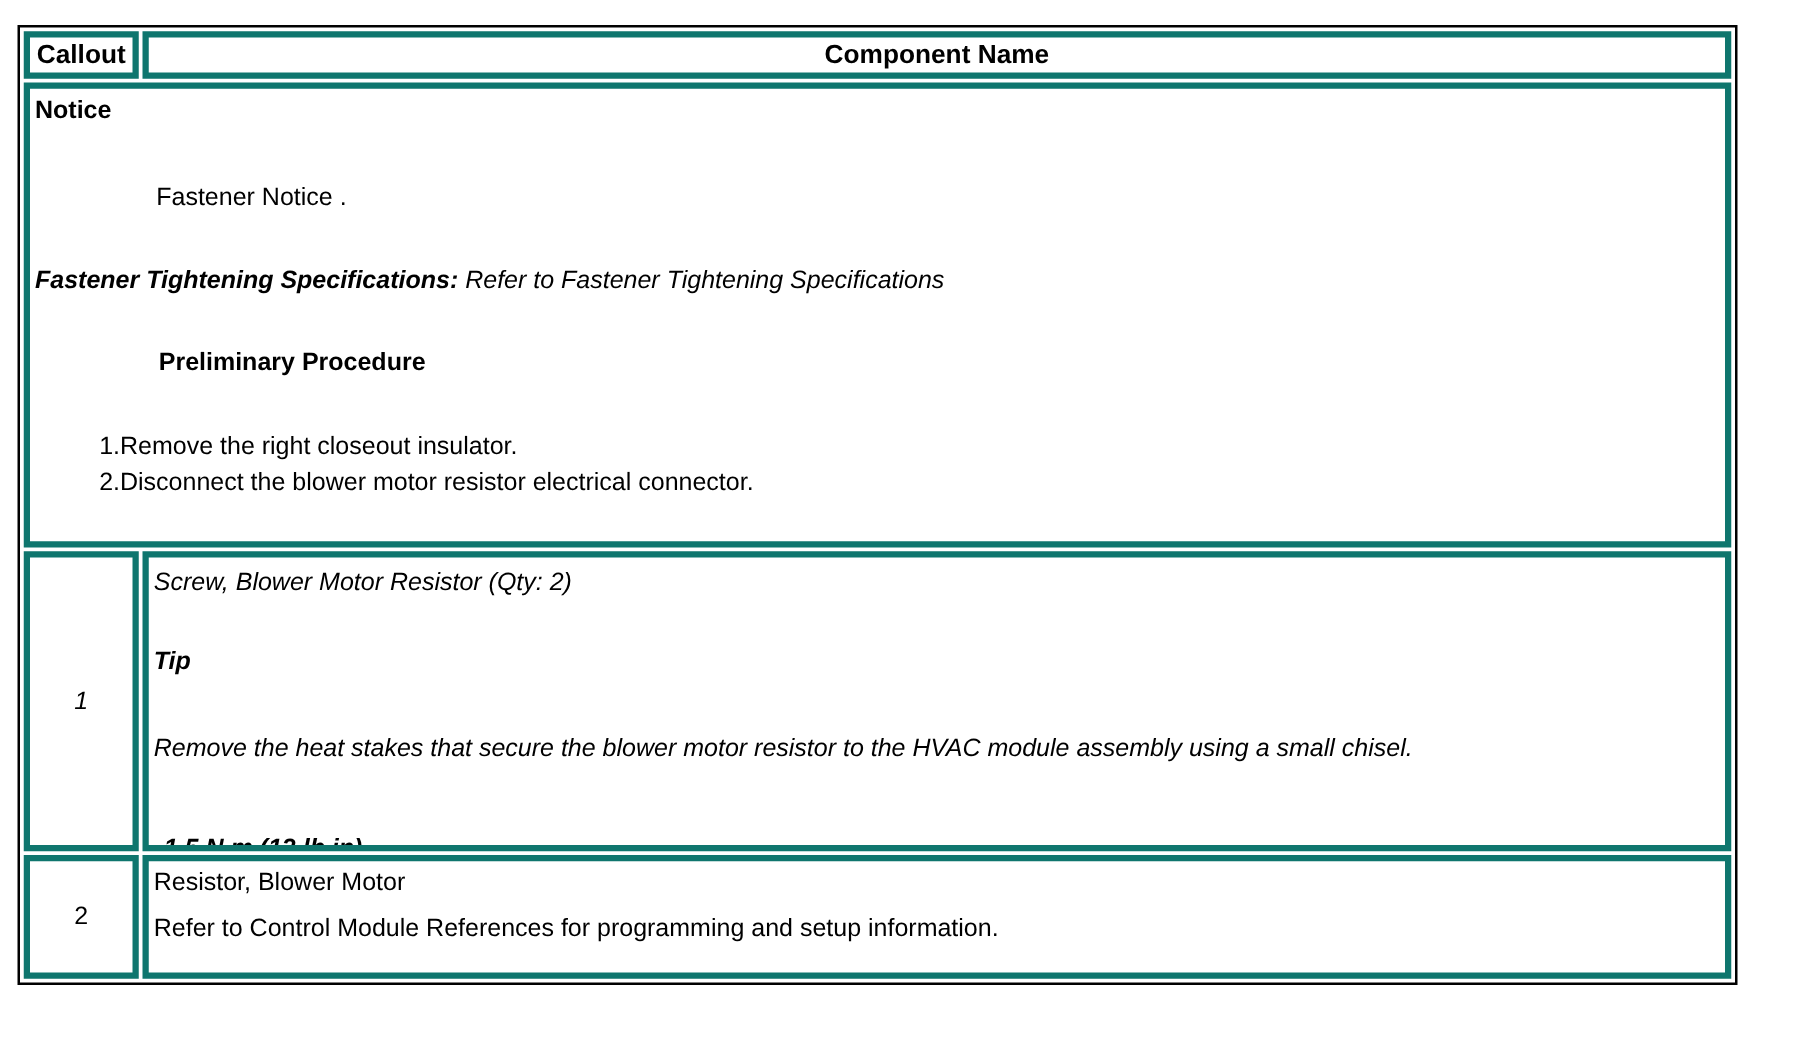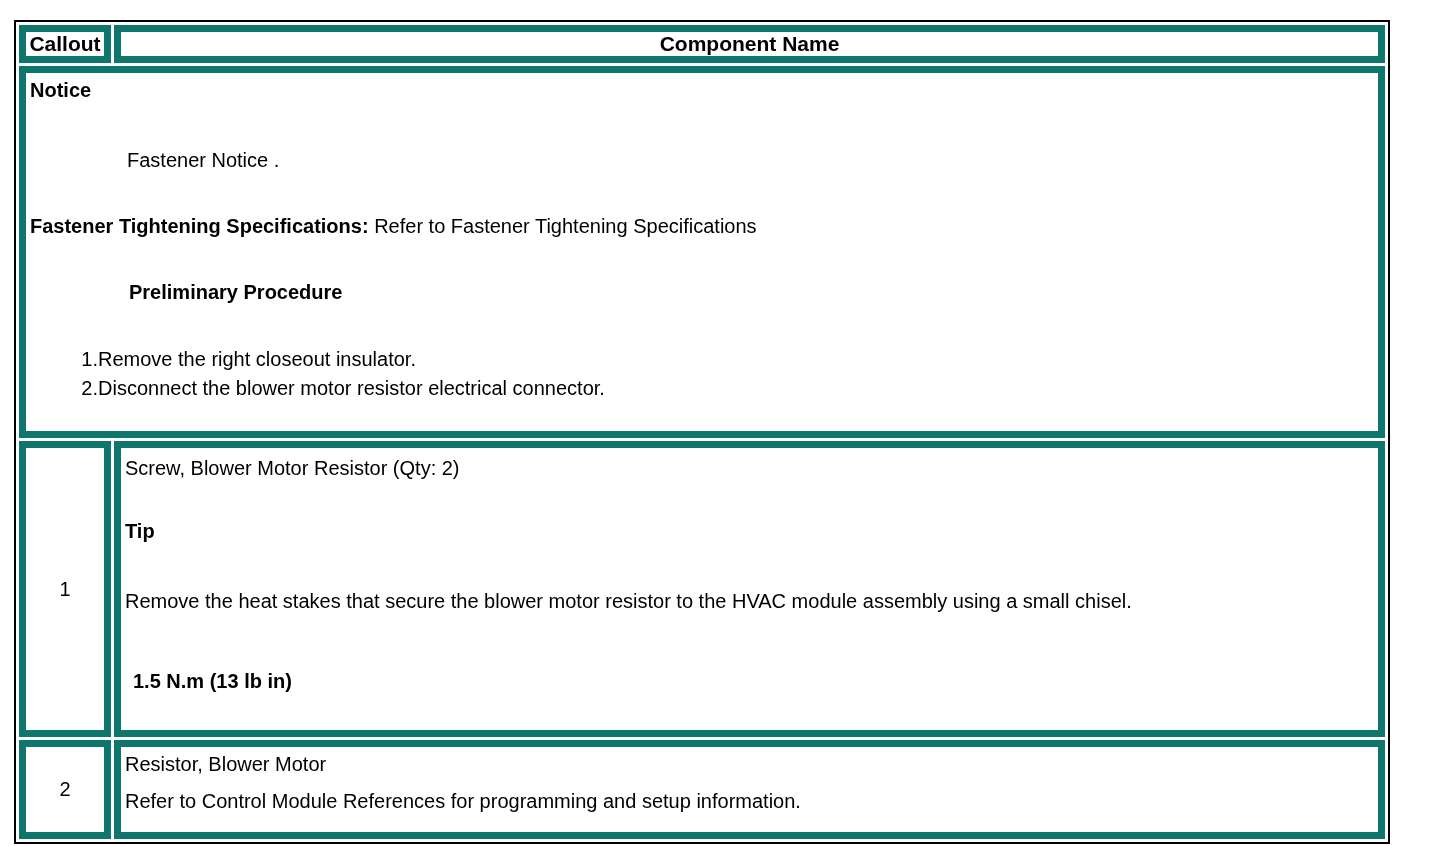--- a/index.html
+++ b/index.html
@@ -13,42 +13,42 @@
   table.spec-table {
     position: absolute;
     left: 14px; top: 20px;
     width: 1376px;
     border-collapse: separate;
     border-spacing: 3px;
     border: 2px solid #000;
     table-layout: fixed;
   }
   td, th {
-    border: 7px solid #0f766e;
+    border: 5px solid #0f766e;
     background: #fff;
     font-weight: normal;
     overflow: hidden;
   }
   th.hdr { font-weight: bold; font-size: 21px; text-align: center; vertical-align: middle; }
   col.c-callout { width: 92px; }
   tr.r-header  td, tr.r-header  th { height: 38px; }
   tr.r-notice  td { height: 372px; padding-left: 24px; }
-  tr.r-item1   td { height: 296px; }
+  tr.r-item1   td { height: 240px; font-style: italic; }
   tr.r-item2   td { height: 99px; margin-top: 26px; }
   td.cell { position: relative; vertical-align: top; }
   td.callout {
     text-align: center; vertical-align: middle;
     font-size: 20px;
   }
   .abs { position: absolute; white-space: nowrap; }
   .b { font-weight: bold; }
   
   .n-title   { left: 4px;   top: 6px;  }
   .n-fast    { left: 101px; top: 76px; }
-  .n-spec    { left: 4px;   top: 142px; }
+  .n-spec    { left: 4px;   top: 142px; font-style: italic; }
   .n-prelim  { left: 103px; top: 208px; }
   .n-step1   { left: 40px;  top: 275px; }
   .n-step2   { left: 40px;  top: 304px; }
   .step-num  { display: inline-block; width: 32px; text-align: right; }
   .step-txt  { }
   
   .c1-name   { left: 4px; top: 9px; }
   .c1-tip    { left: 4px; top: 72px; }
   .c1-tiptxt { left: 4px; top: 142px; }
   .c1-torque { left: 12px; top: 209px; margin-top: 13px; }

